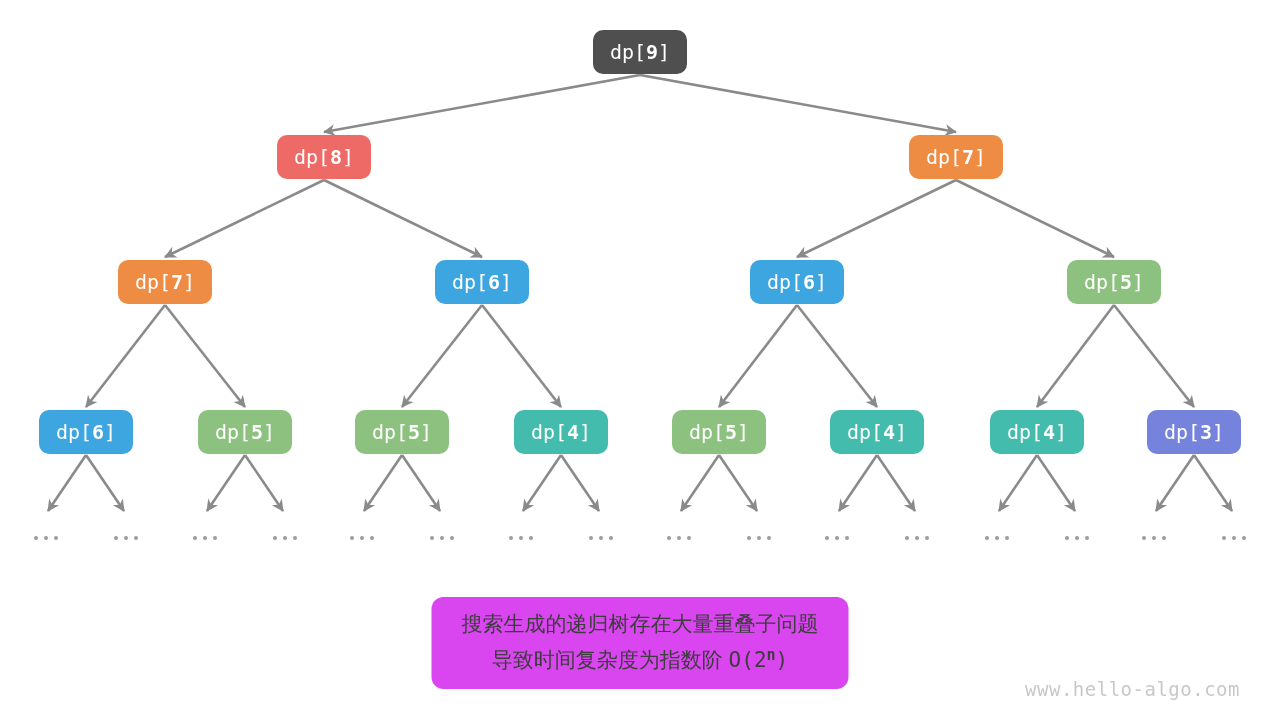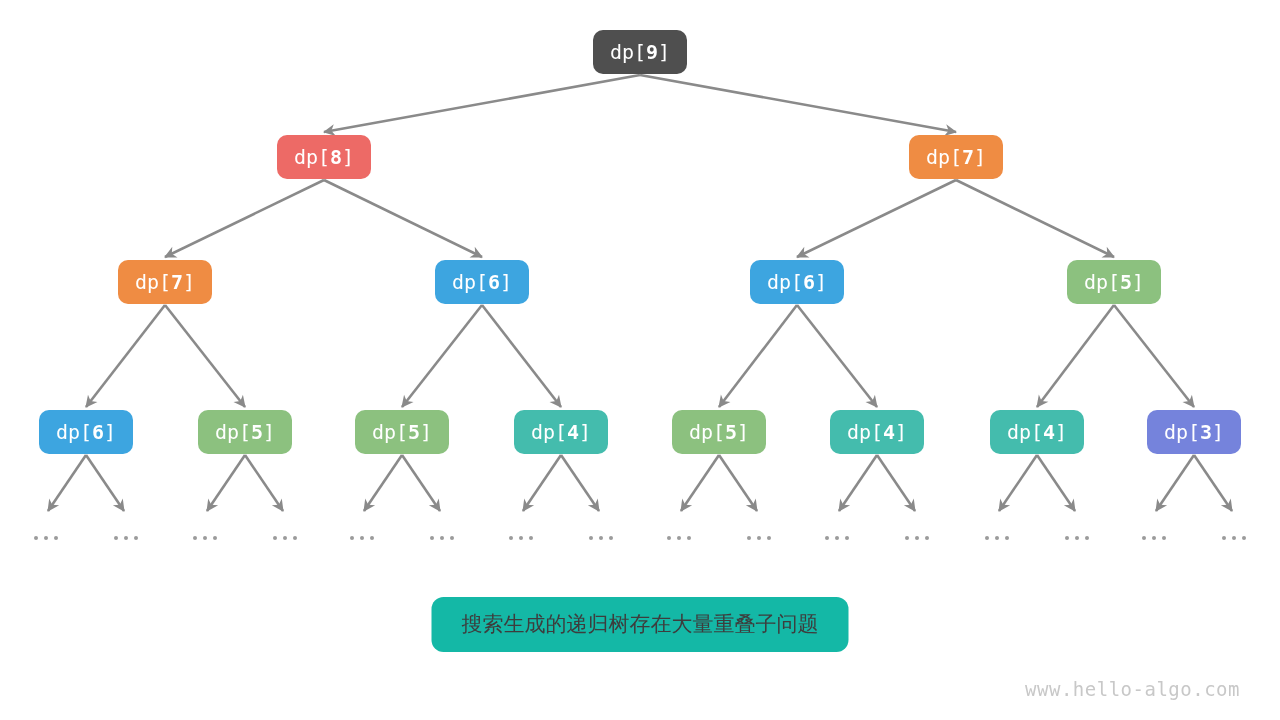--- a/index.html
+++ b/index.html
@@ -270,19 +270,20 @@
         <span class="dot" style="background: rgb(155, 155, 155);"></span>
         <span class="dot" style="background: rgb(155, 155, 155);"></span>
       </div>
       <div class="dots" title="..." style="left: 1222px; top: 536px;">
         <span class="dot" style="background: rgb(155, 155, 155);"></span>
         <span class="dot" style="background: rgb(155, 155, 155);"></span>
         <span class="dot" style="background: rgb(155, 155, 155);"></span>
       </div>
     </div>
 
-  <div class="caption" style="background: #14b8a6; color: rgb(61, 61, 61);">
+  <div class="caption" style="background: #d946ef; color: rgb(61, 61, 61);">
     <div>搜索生成的递归树存在大量重叠子问题</div>
+    <div><span>导致时间复杂度为指数阶 </span><span class="formula"><span>O(2</span><sup>n</sup><span>)</span></span></div>
   </div>
 
   <div class="watermark" style="color: rgb(200, 200, 200);">www.hello-algo.com</div>
 
 </div>
 
 </body></html>

